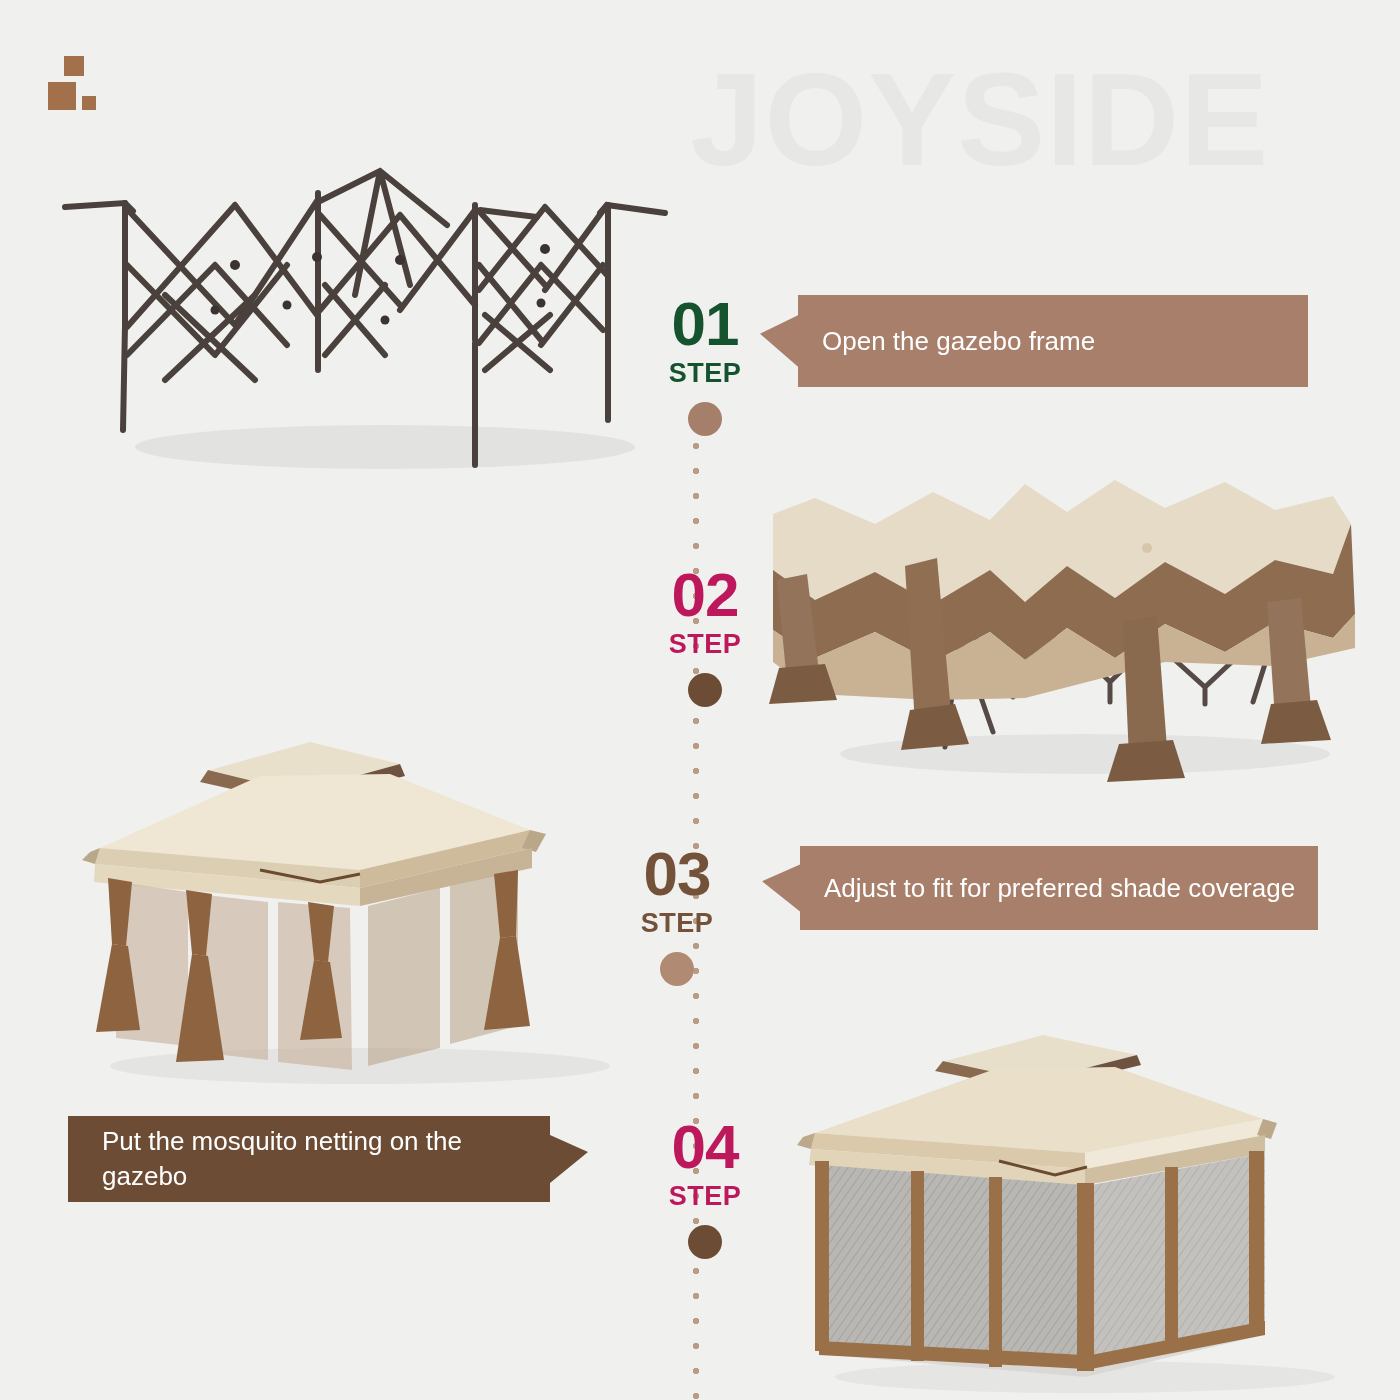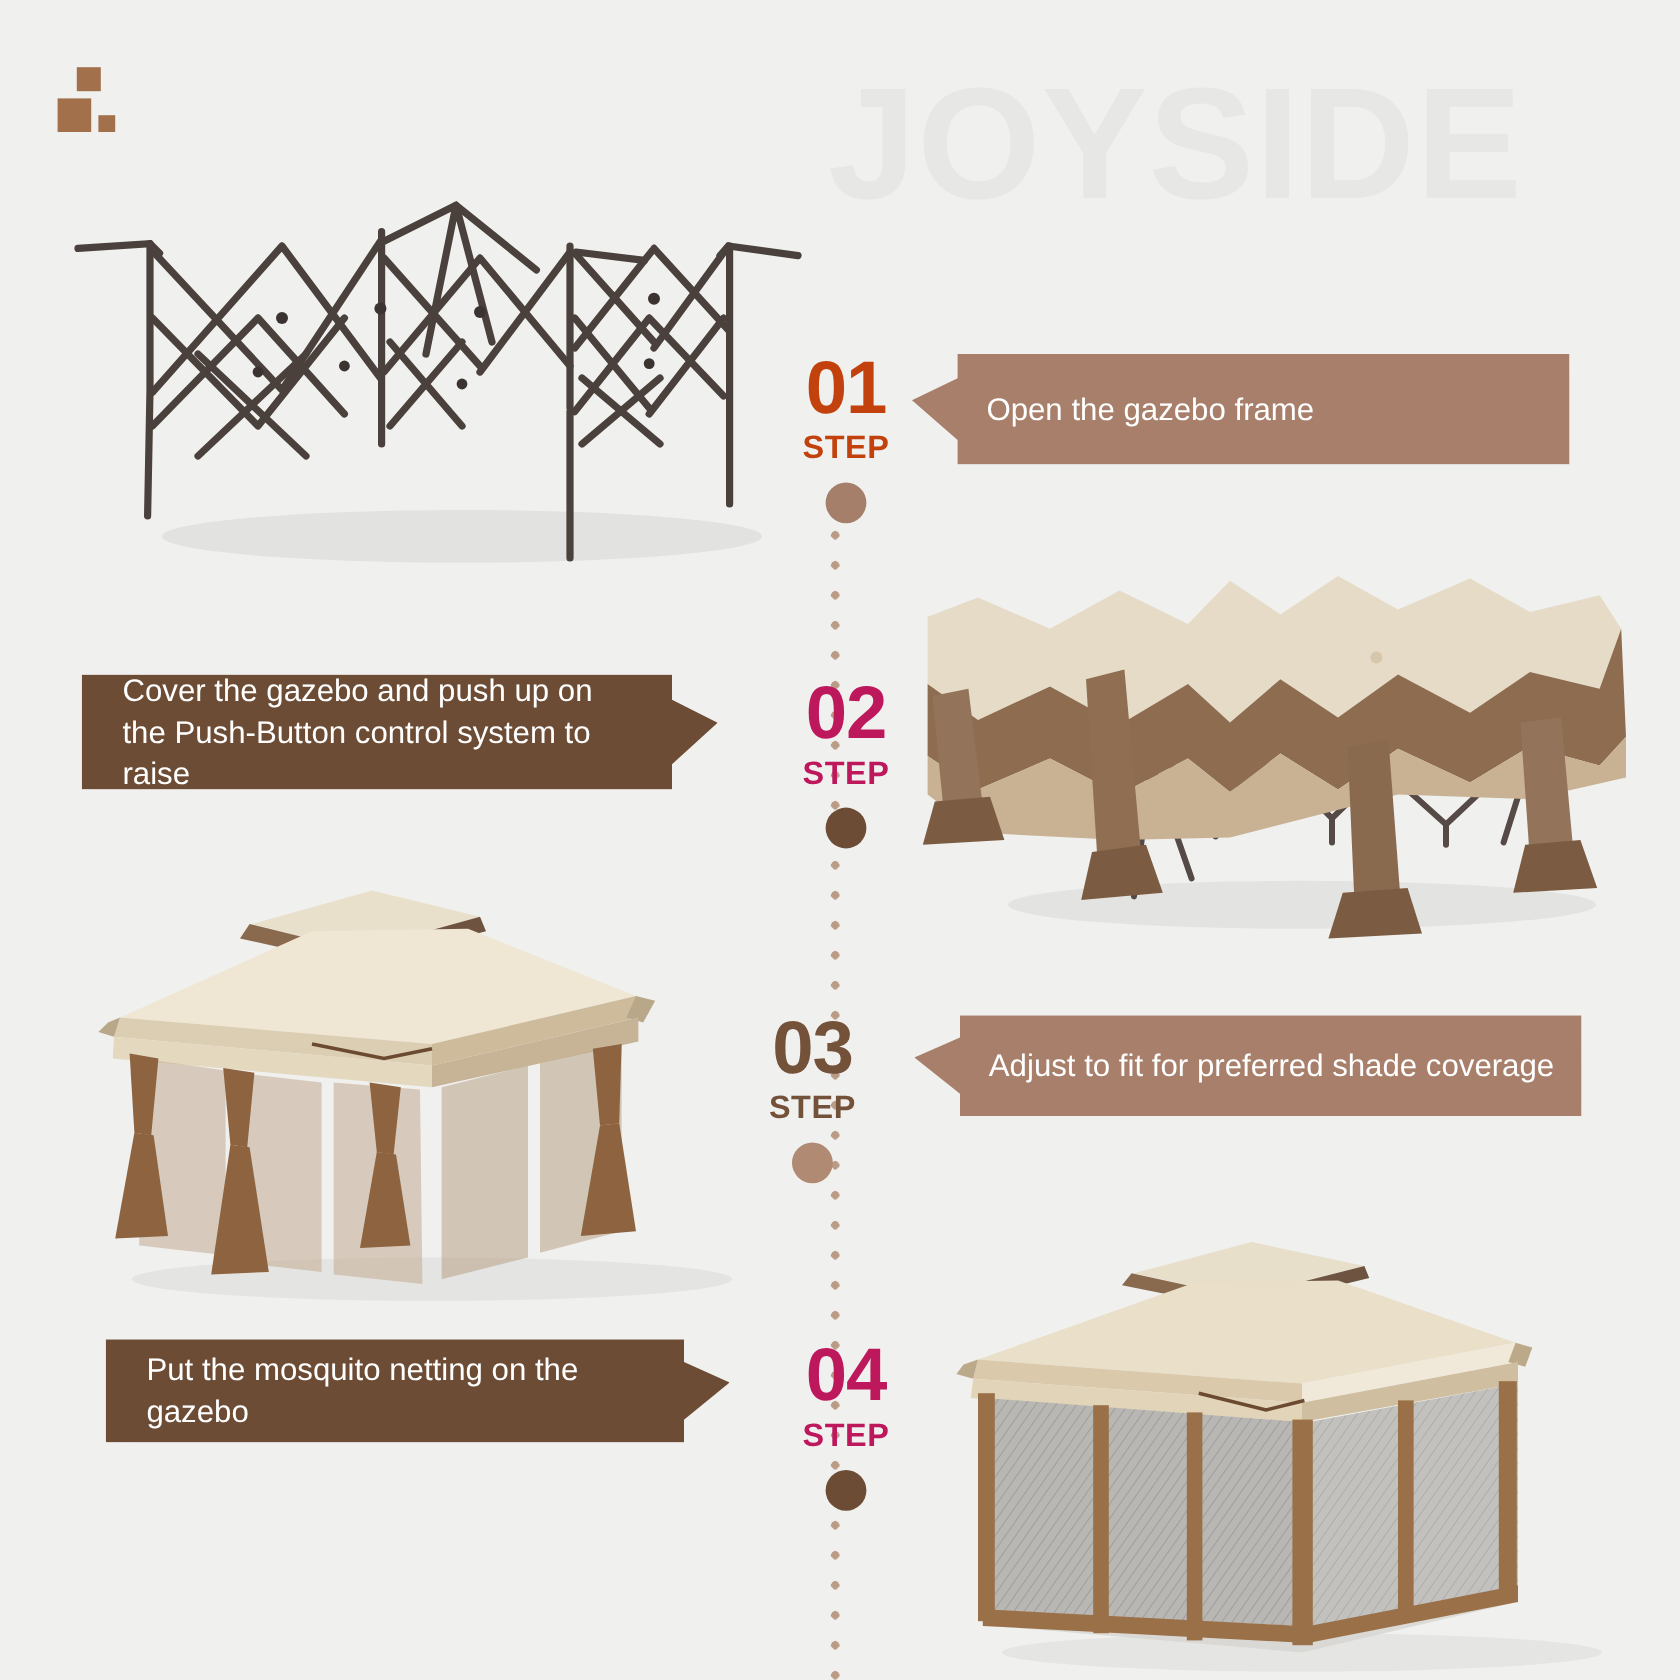--- a/index.html
+++ b/index.html
@@ -35,21 +35,21 @@
     position: absolute; left: 690px; top: 415px; width: 12px; height: 985px;
     background-image: radial-gradient(circle 3.4px at 6px 6px, #b99b86 99%, transparent 100%);
     background-size: 12px 25px; background-repeat: repeat-y;
   }
 
   
   .step-block { position: absolute; width: 130px; text-align: center; }
   .step-num { font-size: 62px; font-weight: 700; line-height: 0.95; letter-spacing: -1px; }
   .step-word { font-size: 27px; font-weight: 700; letter-spacing: 0.5px; margin-top: 4px; }
   .step-dot { width: 34px; height: 34px; border-radius: 50%; margin: 13px auto 0; }
-  .tone-light .step-num, .tone-light .step-word { color: #c2410c; }
+  .tone-light .step-num, .tone-light .step-word { color: #14532d; }
   .tone-light .step-dot { background: #a57f6a; }
   .tone-dark .step-num, .tone-dark .step-word { color: #be185d; }
   .tone-dark .step-dot { background: #6d4c35; }
   .tone-mid .step-num, .tone-mid .step-word { color: #74523a; }
   .tone-mid .step-dot { background: #b08a72; }
 
   
   .callout {
     position: absolute; display: flex; align-items: center;
     color: #ffffff; font-size: 26px; line-height: 1.33;
@@ -166,23 +166,20 @@
       <path d="M368 160 L402 154 L412 286 L374 296 Z" fill="#8a6a4f"></path>
       <path d="M364 282 L418 278 L430 316 L352 320 Z" fill="#7b5c42"></path>
       <path d="M512 140 L546 136 L556 246 L520 256 Z" fill="#93735a"></path>
       <path d="M516 242 L562 238 L576 278 L506 282 Z" fill="#7b5c42"></path>
       <path d="M22 118 L52 112 L64 210 L32 220 Z" fill="#93735a"></path>
       <path d="M24 206 L70 202 L82 238 L14 242 Z" fill="#7b5c42"></path>
       <circle cx="392" cy="86" r="5" fill="#d6c6ab"></circle>
     </svg>
   </div>
 
-  <div class="callout dark right-point" style="left:68px; top:562px; width:530px; height:96px;">
-    <span class="txt">Cover the gazebo and push up on the Push-Button control system to raise</span>
-  </div>
 
   <div class="step-block tone-dark" style="left:640px; top:566px;">
     <div class="step-num">02</div>
     <div class="step-word">STEP</div>
     <div class="step-dot"></div>
   </div>
 
   <div class="photo" style="left:60px; top:730px; width:580px; height:360px;">
     <svg viewBox="0 0 580 360">
       <ellipse cx="300" cy="336" rx="250" ry="18" fill="#e4e4e2"></ellipse>
@@ -274,21 +271,21 @@
       <g fill="#9a7048">
         <path d="M34 316 L300 330 L300 344 L34 330 Z"></path>
         <path d="M306 330 L480 296 L480 310 L306 344 Z"></path>
       </g>
       <g stroke="#6b4a30" stroke-width="3" fill="none">
         <path d="M214 136 L270 150 L302 142"></path>
       </g>
     </svg>
   </div>
 
-  <div class="callout dark right-point" style="left:68px; top:1116px; width:520px; height:86px;margin-left:20px;">
+  <div class="callout dark right-point" style="left:68px; top:1116px; width:520px; height:86px;">
     <span class="txt">Put the mosquito netting on the gazebo</span>
   </div>
 
   <div class="step-block tone-dark" style="left:640px; top:1118px;">
     <div class="step-num">04</div>
     <div class="step-word">STEP</div>
     <div class="step-dot"></div>
   </div>
 
 </div>

